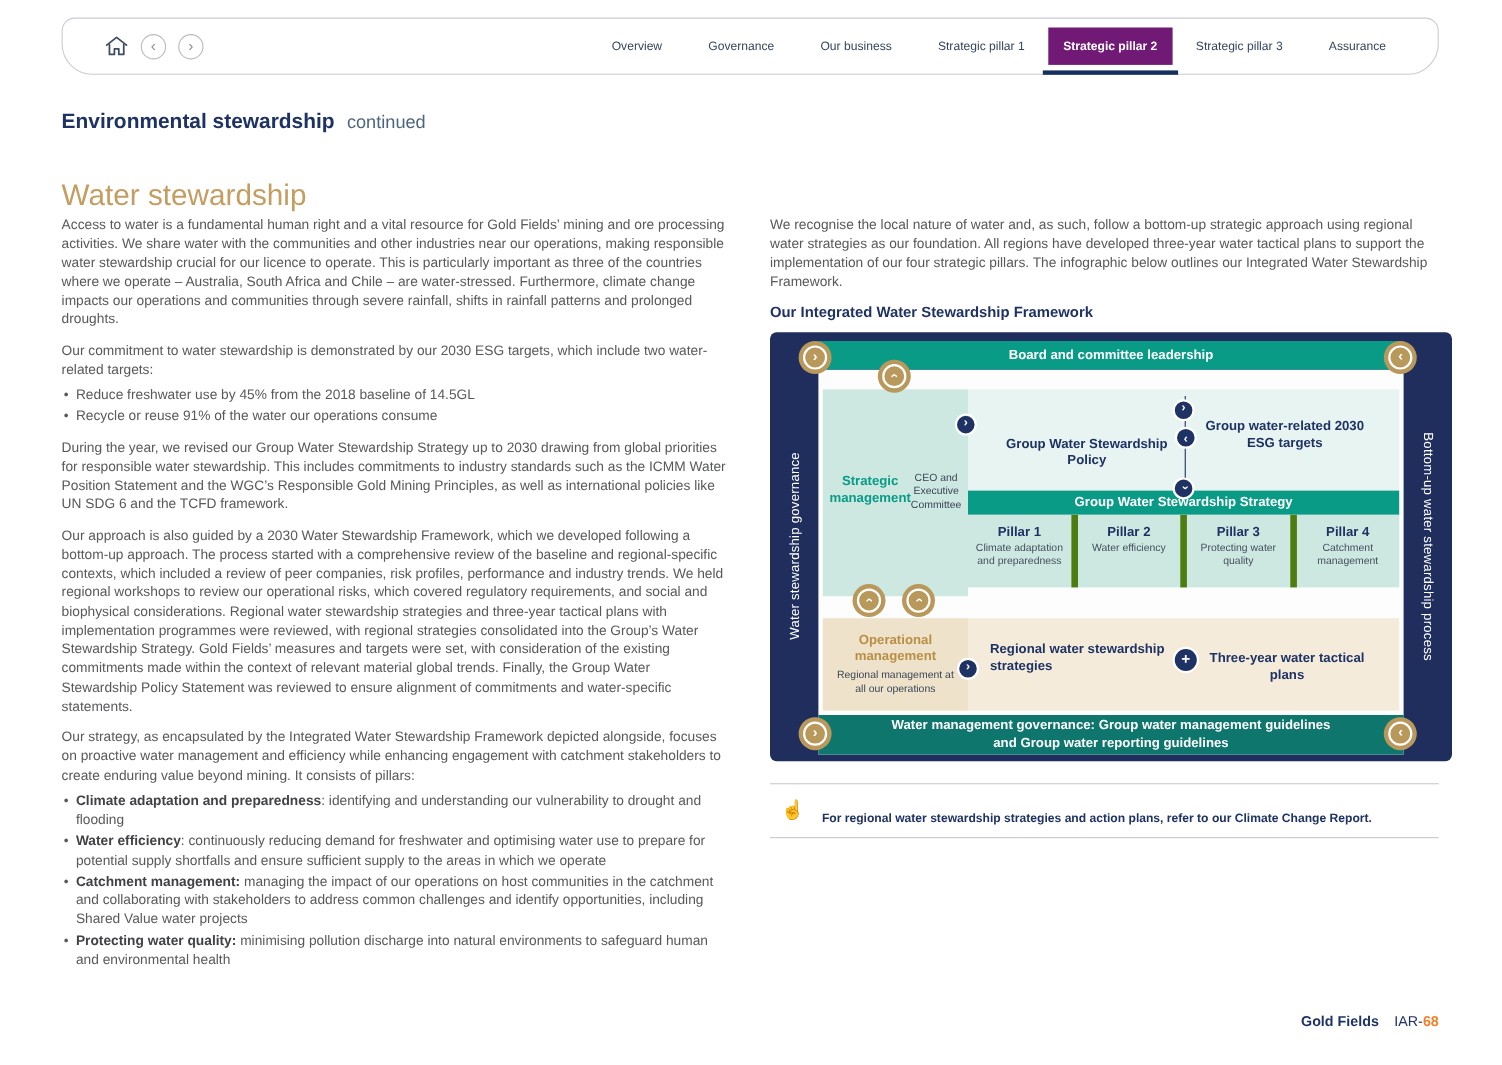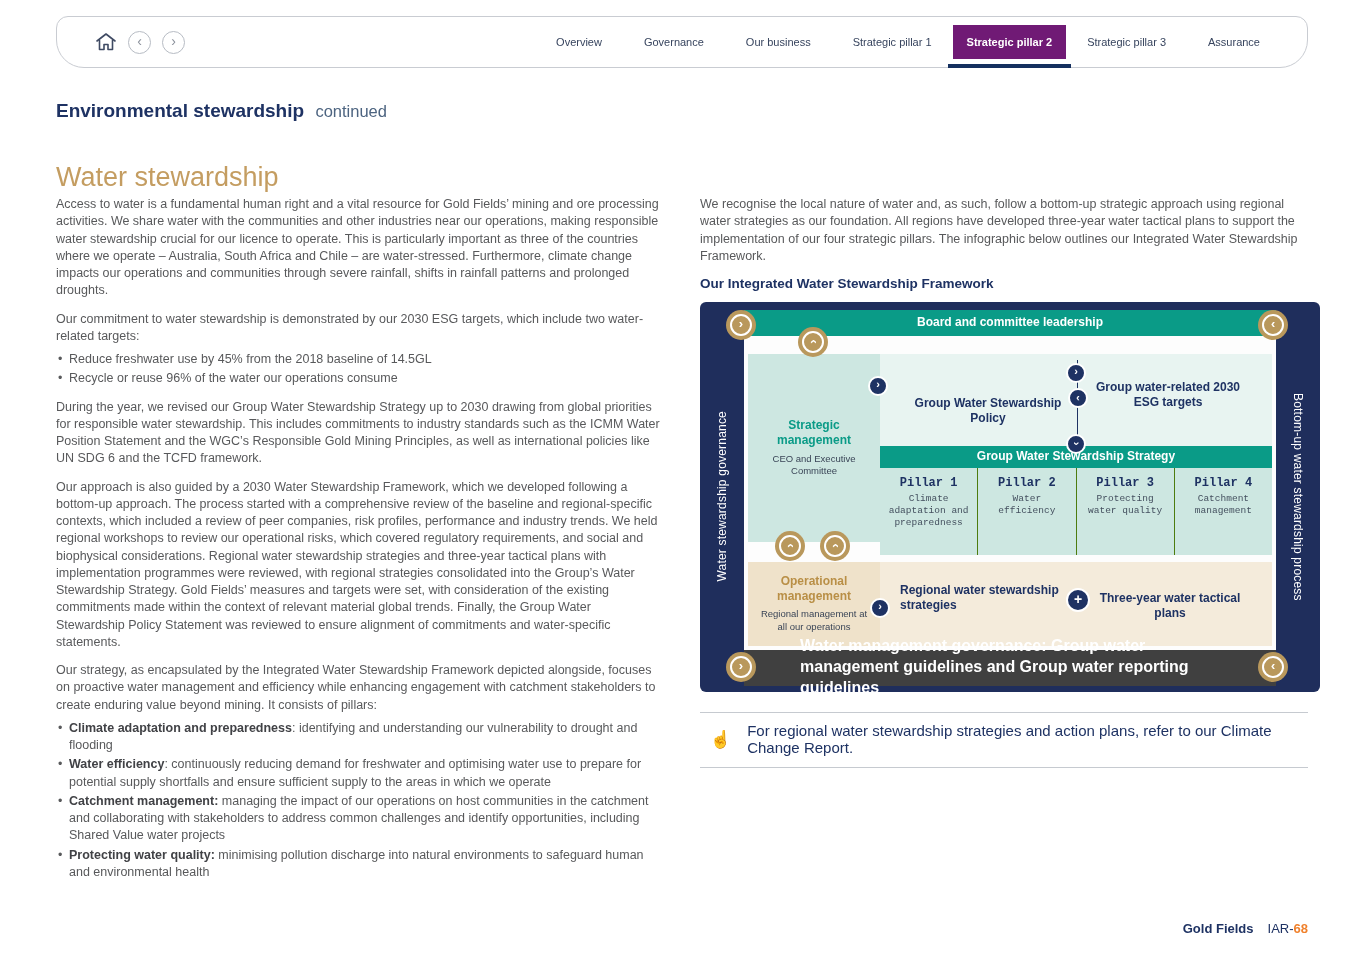--- a/index.html
+++ b/index.html
@@ -44,41 +44,41 @@
   .axis { position:absolute; top:0; width:44px; height:390px; display:flex; align-items:center; justify-content:center; }
   .axis-left { left:0; }
   .axis-right { right:0; }
   .axis span { writing-mode:vertical-rl; color:#fff; font-size:12px; letter-spacing:0.2px; }
   .axis-left span { transform:rotate(180deg); }
 
   .inner-bg { position:absolute; left:44px; top:34px; width:532px; height:350px; background:#fdfdfd; }
 
   .bar-top { position:absolute; left:44px; top:8px; width:532px; height:26px; background:#0a9b87;
              color:#fff; font-weight:bold; font-size:12px; display:flex; align-items:center; justify-content:center; }
-  .bar-bottom { position:absolute; left:44px; top:348px; width:532px; height:36px; background:#404040;
-                color:#fff; font-weight:bold; font-size:16px; line-height:1.3; text-align:left;
+  .bar-bottom { position:absolute; left:44px; top:348px; width:532px; height:36px; background:#0f766e;
+                color:#fff; font-weight:bold; font-size:12px; line-height:1.3; text-align:center;
                 display:flex; align-items:center; justify-content:center; padding:0 56px; }
 
   .block-strategic { position:absolute; left:48px; top:52px; width:132px; height:188px; background:#cde7e1;
-                     display:flex; flex-direction:column; align-items:center; justify-content:center;
+                     display:flex; align-items:center; justify-content:center;
                      text-align:center; padding:0 20px; }
   .block-strategic .t { color:#0a9b87; font-weight:bold; font-size:12px; line-height:1.25; margin-bottom:5px; }
   .block-strategic .s { color:#3a4557; font-size:9.5px; line-height:1.3; }
 
   .area-policy { position:absolute; left:180px; top:52px; width:392px; height:92px; background:#e8f4f1; }
   .text-policy { position:absolute; left:200px; top:94px; width:176px; text-align:center;
                  color:#1e3263; font-weight:bold; font-size:12px; line-height:1.3; }
   .text-targets { position:absolute; left:382px; top:78px; width:172px; text-align:center;
                   color:#1e3263; font-weight:bold; font-size:12px; line-height:1.3; }
 
   .bar-strategy { position:absolute; left:180px; top:144px; width:392px; height:22px; background:#0a9b87;
                   color:#fff; font-weight:bold; font-size:12px; display:flex; align-items:center; justify-content:center; }
 
-  .row-pillars { position:absolute; left:180px; top:166px; width:392px; height:87px; background:#cde7e1; display:flex;font-family:Liberation Mono, monospace; }
-  .pillar { flex:1; border-left:1px solid #4d7c0f; padding:7px 6px 0; text-align:center; }
+  .row-pillars { position:absolute; left:180px; top:166px; width:392px; height:66px; background:#cde7e1; display:flex; }
+  .pillar { flex:1; border-left:6px solid #4d7c0f; padding:7px 6px 0; text-align:center; }
   .pillar:first-child { border-left:none; }
   .pillar .pt { color:#1e3263; font-weight:bold; font-size:12px; margin-bottom:2px; }
   .pillar .pd { color:#44505f; font-size:9.5px; line-height:1.25; }
 
   .block-operational { position:absolute; left:48px; top:260px; width:132px; height:84px; background:#efe2ca;
                        display:flex; flex-direction:column; align-items:center; justify-content:center;
                        text-align:center; padding:0 10px; }
   .block-operational .t { color:#b98f46; font-weight:bold; font-size:12px; line-height:1.25; margin-bottom:4px; }
   .block-operational .s { color:#3a4557; font-size:9.5px; line-height:1.3; }
   .area-operational { position:absolute; left:180px; top:260px; width:392px; height:84px; background:#f4ebdb; }
@@ -100,21 +100,21 @@
   .navy-circle .glyph { font-size:11px; }
   .rot-up { transform:rotate(-90deg); }
   .rot-down { transform:rotate(90deg); }
   .rot-left { transform:rotate(180deg); }
 
   
   .note { position:absolute; left:700px; top:712px; width:608px;
           border-top:1px solid #c6cad0; border-bottom:1px solid #c6cad0;
           display:flex; align-items:center; gap:16px; padding:9px 6px 11px 10px; cursor:pointer; }
   .note .hand { color:#0a9b87; font-size:17px; line-height:1; }
-  .note .txt { font-size:15px; font-weight:normal; color:#1e3263; }
+  .note .txt { font-size:11px; font-weight:bold; color:#1e3263;margin-top:16px; }
 
   
   .footer { position:absolute; right:57px; top:921px; font-size:13px; color:#1e3263; }
   .footer .brand { font-weight:bold; margin-right:14px; }
   .footer .num { color:#f0812c; font-weight:bold; }
 </style>
 </head>
 <body>
 
 <div class="page">
@@ -149,21 +149,21 @@
     <span class="main">Environmental stewardship</span>
     <span class="suffix">continued</span>
   </div>
   <div class="section-title">Water stewardship</div>
 
   <div class="col-left">
     <p>Access to water is a fundamental human right and a vital resource for Gold Fields’ mining and ore processing activities. We share water with the communities and other industries near our operations, making responsible water stewardship crucial for our licence to operate. This is particularly important as three of the countries where we operate – Australia, South Africa and Chile – are water-stressed. Furthermore, climate change impacts our operations and communities through severe rainfall, shifts in rainfall patterns and prolonged droughts.</p>
     <p>Our commitment to water stewardship is demonstrated by our 2030 ESG targets, which include two water-related targets:</p>
     <ul class="bullets">
       <li><span>Reduce freshwater use by 45% from the 2018 baseline of 14.5GL</span></li>
-      <li><span>Recycle or reuse 96% of the water our operations consume</span></li>
+      <li><span>Recycle or reuse 91% of the water our operations consume</span></li>
     </ul>
     <p>During the year, we revised our Group Water Stewardship Strategy up to 2030 drawing from global priorities for responsible water stewardship. This includes commitments to industry standards such as the ICMM Water Position Statement and the WGC’s Responsible Gold Mining Principles, as well as international policies like UN SDG 6 and the TCFD framework.</p>
     <p>Our approach is also guided by a 2030 Water Stewardship Framework, which we developed following a bottom-up approach. The process started with a comprehensive review of the baseline and regional-specific contexts, which included a review of peer companies, risk profiles, performance and industry trends. We held regional workshops to review our operational risks, which covered regulatory requirements, and social and biophysical considerations. Regional water stewardship strategies and three-year tactical plans with implementation programmes were reviewed, with regional strategies consolidated into the Group’s Water Stewardship Strategy. Gold Fields’ measures and targets were set, with consideration of the existing commitments made within the context of relevant material global trends. Finally, the Group Water Stewardship Policy Statement was reviewed to ensure alignment of commitments and water-specific statements.</p>
     <p>Our strategy, as encapsulated by the Integrated Water Stewardship Framework depicted alongside, focuses on proactive water management and efficiency while enhancing engagement with catchment stakeholders to create enduring value beyond mining. It consists of pillars:</p>
     <ul class="bullets">
       <li><span class="b">Climate adaptation and preparedness</span><span>: identifying and understanding our vulnerability to drought and flooding</span></li>
       <li><span class="b">Water efficiency</span><span>: continuously reducing demand for freshwater and optimising water use to prepare for potential supply shortfalls and ensure sufficient supply to the areas in which we operate</span></li>
       <li><span class="b">Catchment management:</span><span> managing the impact of our operations on host communities in the catchment and collaborating with stakeholders to address common challenges and identify opportunities, including Shared Value water projects</span></li>
       <li><span class="b">Protecting water quality:</span><span> minimising pollution discharge into natural environments to safeguard human and environmental health</span></li>
     </ul>

